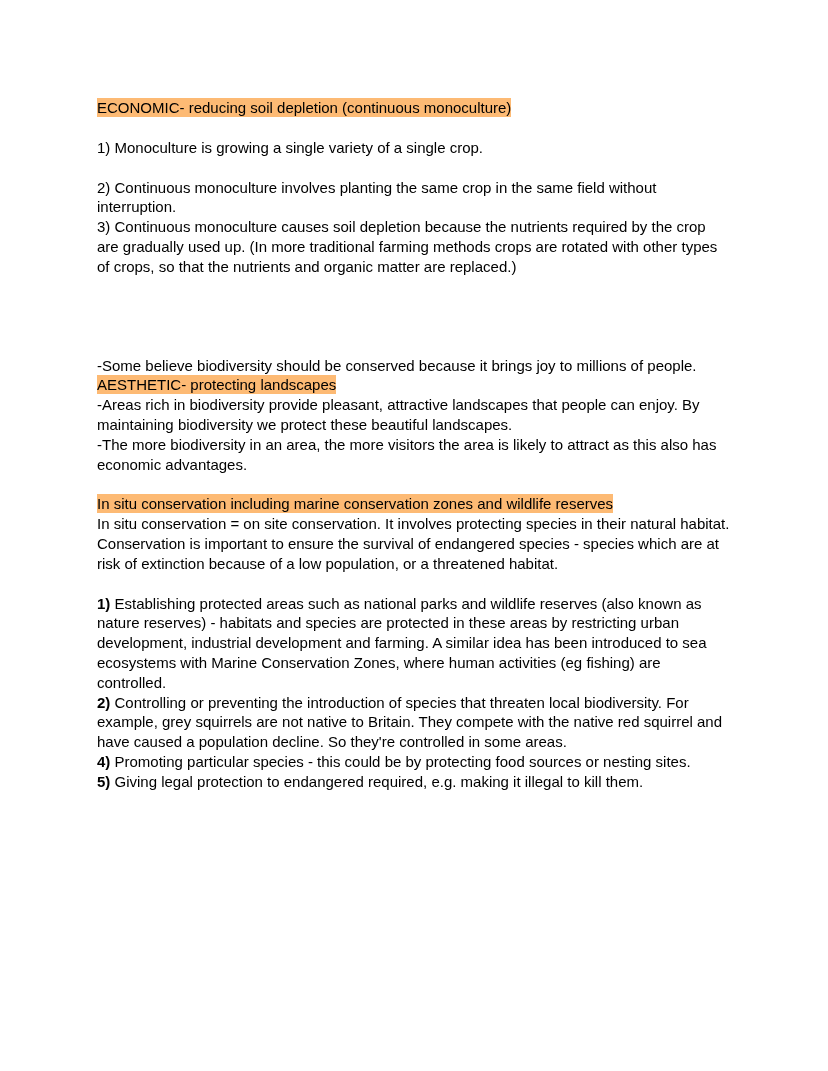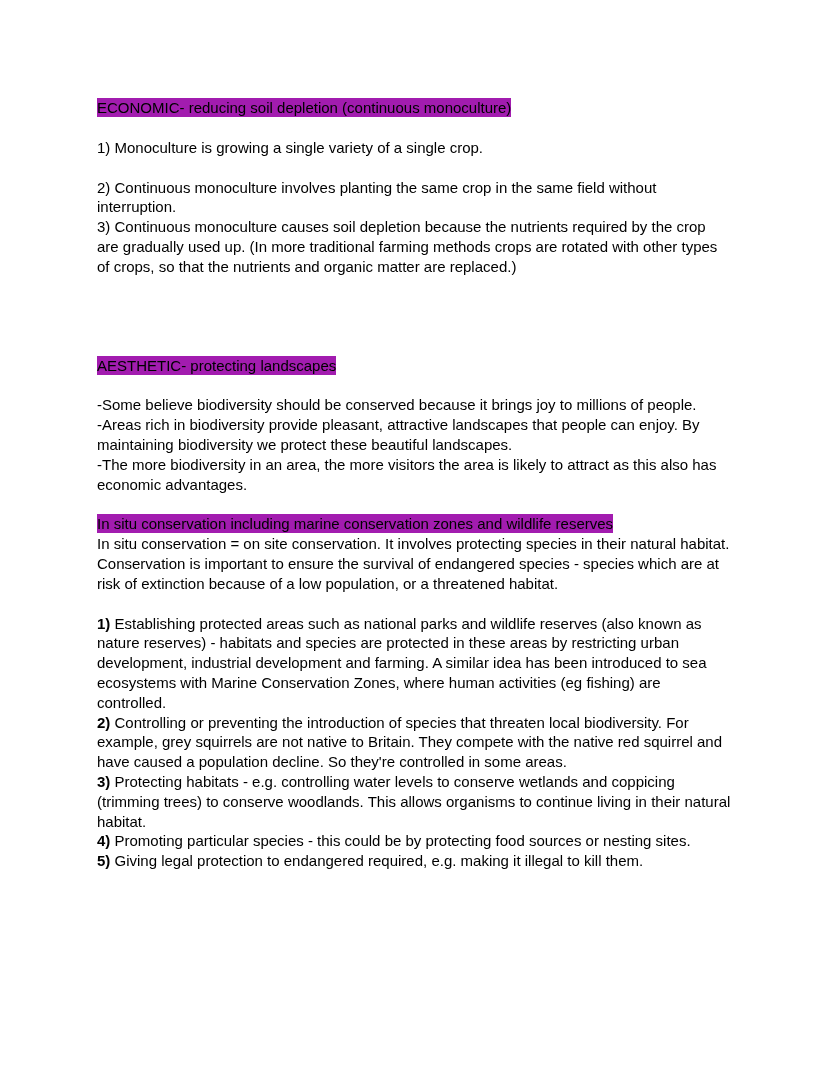--- a/index.html
+++ b/index.html
@@ -21,53 +21,52 @@
     .para {
       margin: 0;
       word-spacing: normal;
     }
     
     .sp1 { margin-top: 20px; }
     
     .sp4 { margin-top: 79px; }
     
     .hl {
-      background-color: #a21caf;
+      background-color: #fdba74;
       padding: 1px 0;
     }
     strong { font-weight: 700; }
     section { margin: 0; padding: 0; }
   </style>
 </head>
 <body>
 
 <div class="page">
 
   <section>
     <p class="para"><span class="hl">ECONOMIC- reducing soil depletion (continuous monoculture)</span></p>
     <p class="para sp1">1) Monoculture is growing a single variety of a single crop.</p>
     <p class="para sp1">2) Continuous monoculture involves planting the same crop in the same field without interruption.</p>
     <p class="para">3) Continuous monoculture causes soil depletion because the nutrients required by the crop are gradually used up. (In more traditional farming methods crops are rotated with other types of crops, so that the nutrients and organic matter are replaced.)</p>
   </section>
 
   <section class="sp4">
+    <p class="para sp1">-Some believe biodiversity should be conserved because it brings joy to millions of people.</p>
     <p class="para"><span class="hl">AESTHETIC- protecting landscapes</span></p>
-    <p class="para sp1">-Some believe biodiversity should be conserved because it brings joy to millions of people.</p>
     <p class="para">-Areas rich in biodiversity provide pleasant, attractive landscapes that people can enjoy. By maintaining biodiversity we protect these beautiful landscapes.</p>
     <p class="para">-The more biodiversity in an area, the more visitors the area is likely to attract as this also has economic advantages.</p>
   </section>
 
   <section class="sp1">
     <p class="para"><span class="hl">In situ conservation including marine conservation zones and wildlife reserves</span></p>
     <p class="para">In situ conservation = on site conservation. It involves protecting species in their natural habitat. Conservation is important to ensure the survival of endangered species - species which are at risk of extinction because of a low population, or a threatened habitat.</p>
 
     <p class="para sp1"><strong>1)</strong><span> Establishing protected areas such as national parks and wildlife reserves (also known as nature reserves) - habitats and species are protected in these areas by restricting urban development, industrial development and farming. A similar idea has been introduced to sea ecosystems with Marine Conservation Zones, where human activities (eg fishing) are controlled.</span></p>
 
     <p class="para"><strong>2)</strong><span> Controlling or preventing the introduction of species that threaten local biodiversity. For example, grey squirrels are not native to Britain. They compete with the native red squirrel and have caused a population decline. So they're controlled in some areas.</span></p>
 
-    <p class="para"><strong>3)</strong><span> Protecting habitats - e.g. controlling water levels to conserve wetlands and coppicing (trimming trees) to conserve woodlands. This allows organisms to continue living in their natural habitat.</span></p>
 
     <p class="para"><strong>4)</strong><span> Promoting particular species - this could be by protecting food sources or nesting sites.</span></p>
 
     <p class="para"><strong>5)</strong><span> Giving legal protection to endangered required, e.g. making it illegal to kill them.</span></p>
   </section>
 
 </div>
 
 </body></html>

